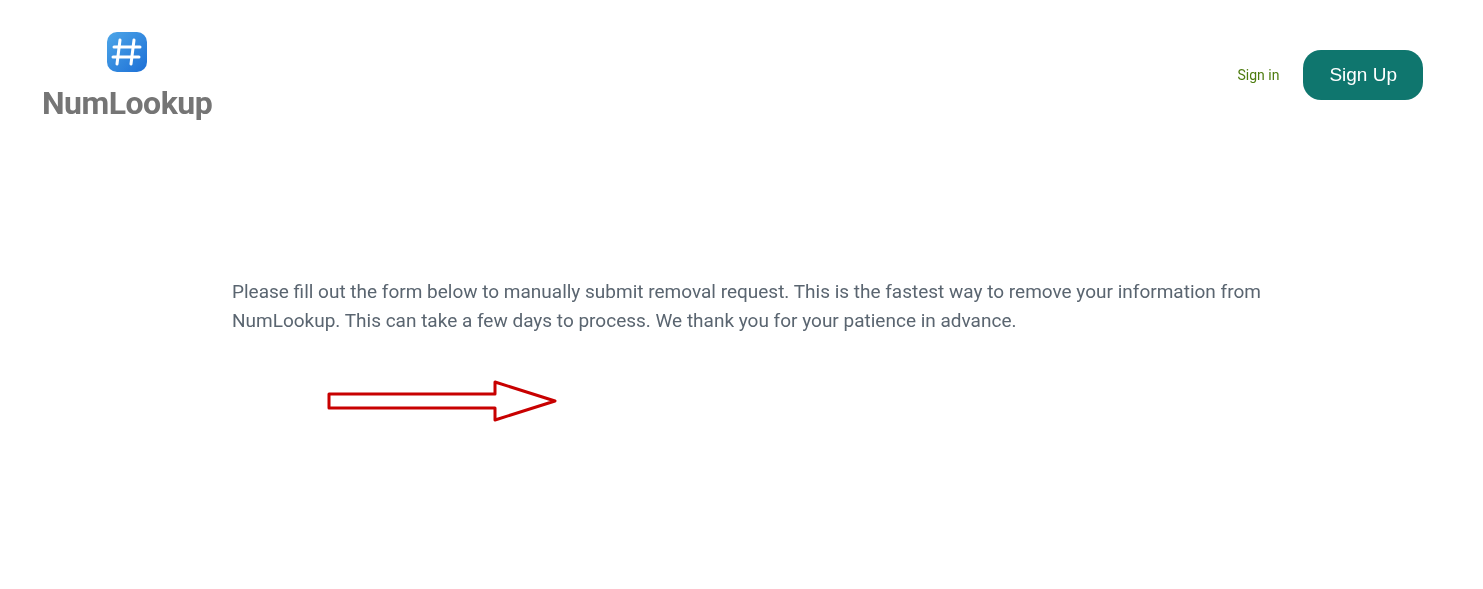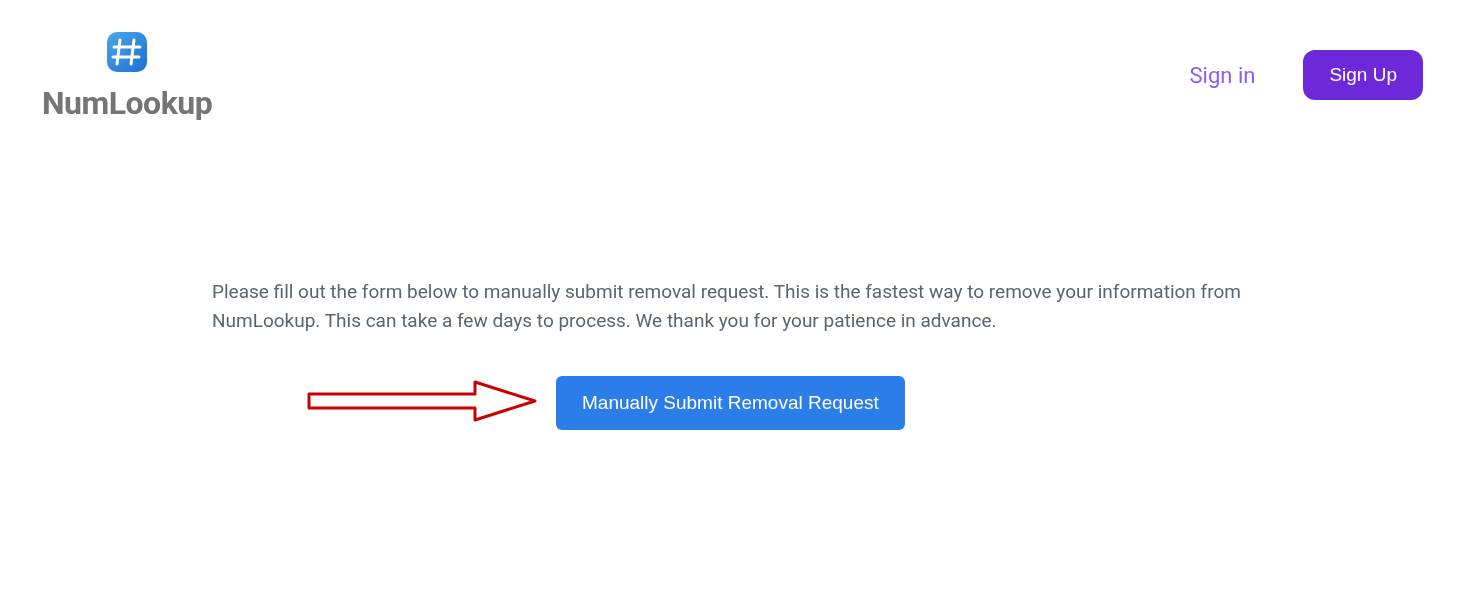--- a/index.html
+++ b/index.html
@@ -40,39 +40,39 @@
       font-weight: 700;
       color: #757575;
       letter-spacing: -0.5px;
     }
     .header-actions {
       display: flex;
       align-items: center;
       gap: 24px;
     }
     .signin-link {
-      color: #8b5cf6;
-      font-size: 22px;
+      color: #4d7c0f;
+      font-size: 14px;
       text-decoration: none;
       cursor: pointer;
     }
     .signup-button {
-      background: #6d28d9;
+      background: #0f766e;
       color: #fff;
       border: none;
-      border-radius: 12px;
+      border-radius: 18px;
       padding: 14px 26px;
       font-size: 19px;
       cursor: pointer;
-      margin-left: 24px;
     }
     .main-content {
       padding-top: 155px;
       padding-left: 212px;
       padding-right: 212px;
+      margin-left: 20px;
     }
     .instruction-text {
       color: #5a6570;
       font-size: 19px;
       line-height: 1.55;
       max-width: 1060px;
     }
     .action-row {
       margin-top: 40px;
       display: flex;
@@ -130,15 +130,14 @@
 <div class="main-content">
   <p class="instruction-text">Please fill out the form below to manually submit removal request. This is the fastest way to remove your information from NumLookup. This can take a few days to process. We thank you for your patience in advance.</p>
   <div class="action-row">
     <span class="arrow-annotation">
       <svg width="235" height="50" viewBox="0 0 235 50">
         <g fill="none" stroke="#c80000" stroke-width="3" stroke-linejoin="round">
           <path d="M 2 18 L 168 18 L 168 6 L 228 25 L 168 44 L 168 32 L 2 32 Z"></path>
         </g>
       </svg>
     </span>
-    <button class="submit-button">Manually Submit Removal Request</button>
   </div>
 </div>
 
 </body></html>

